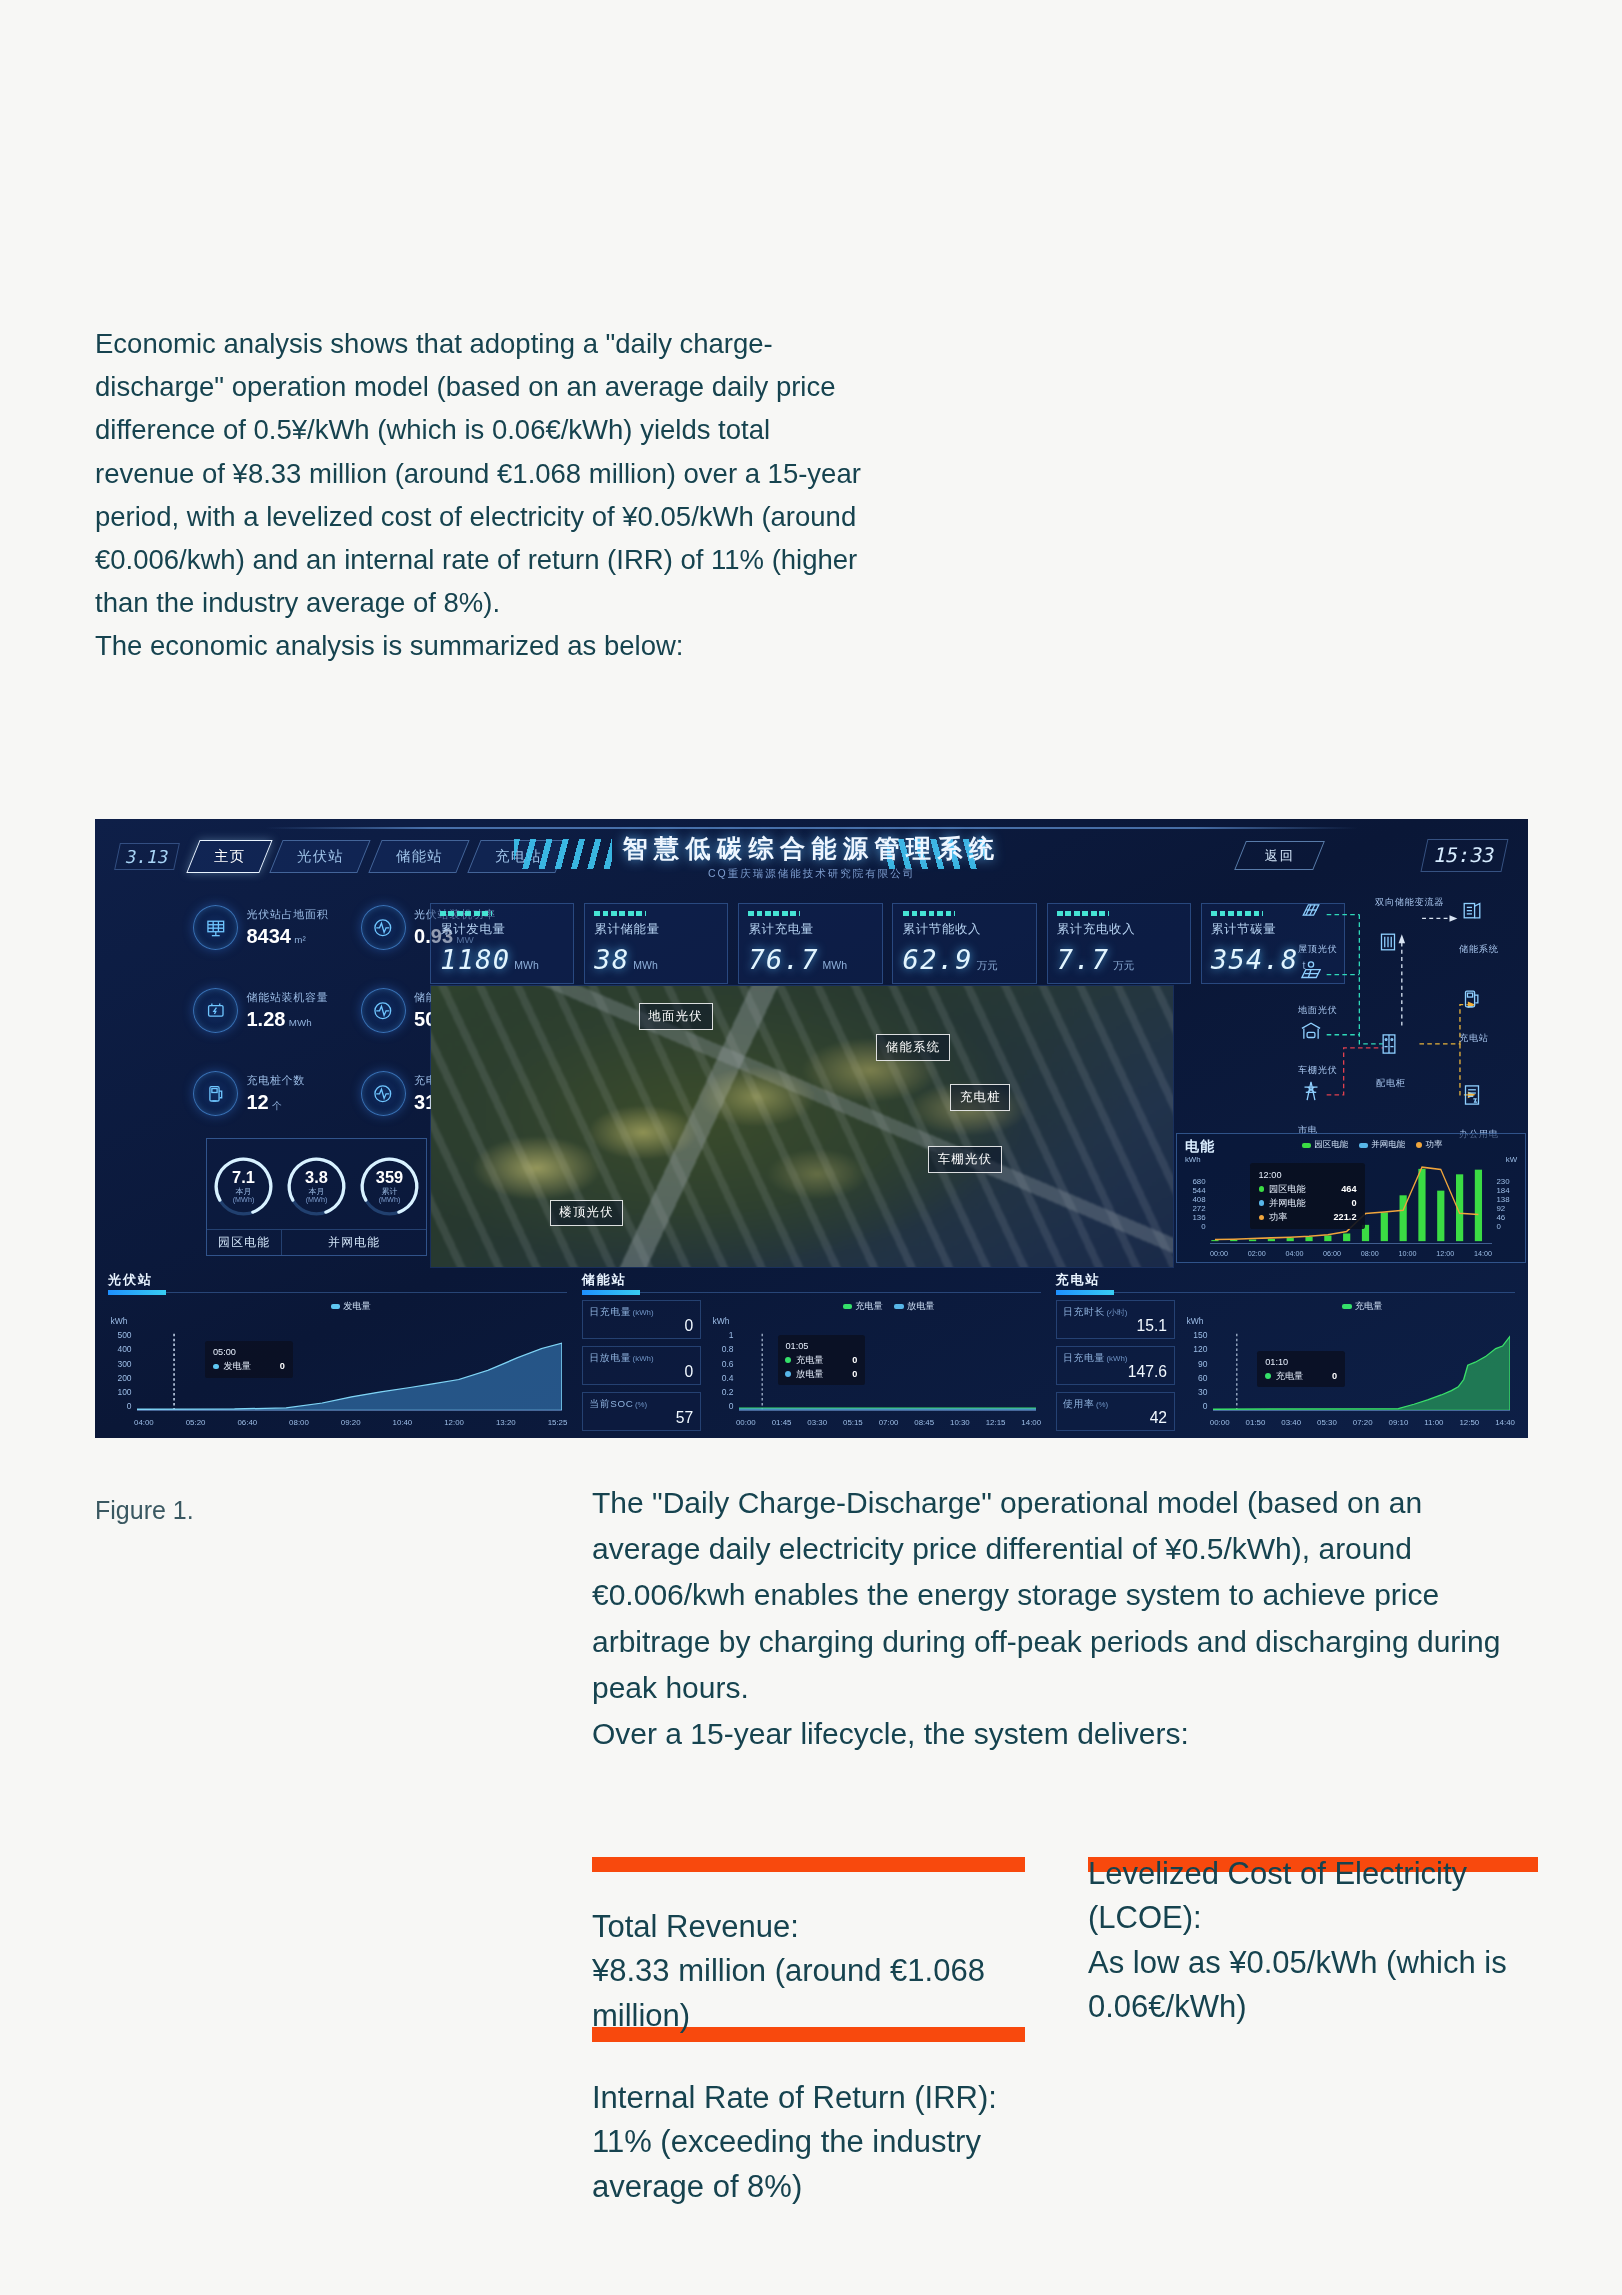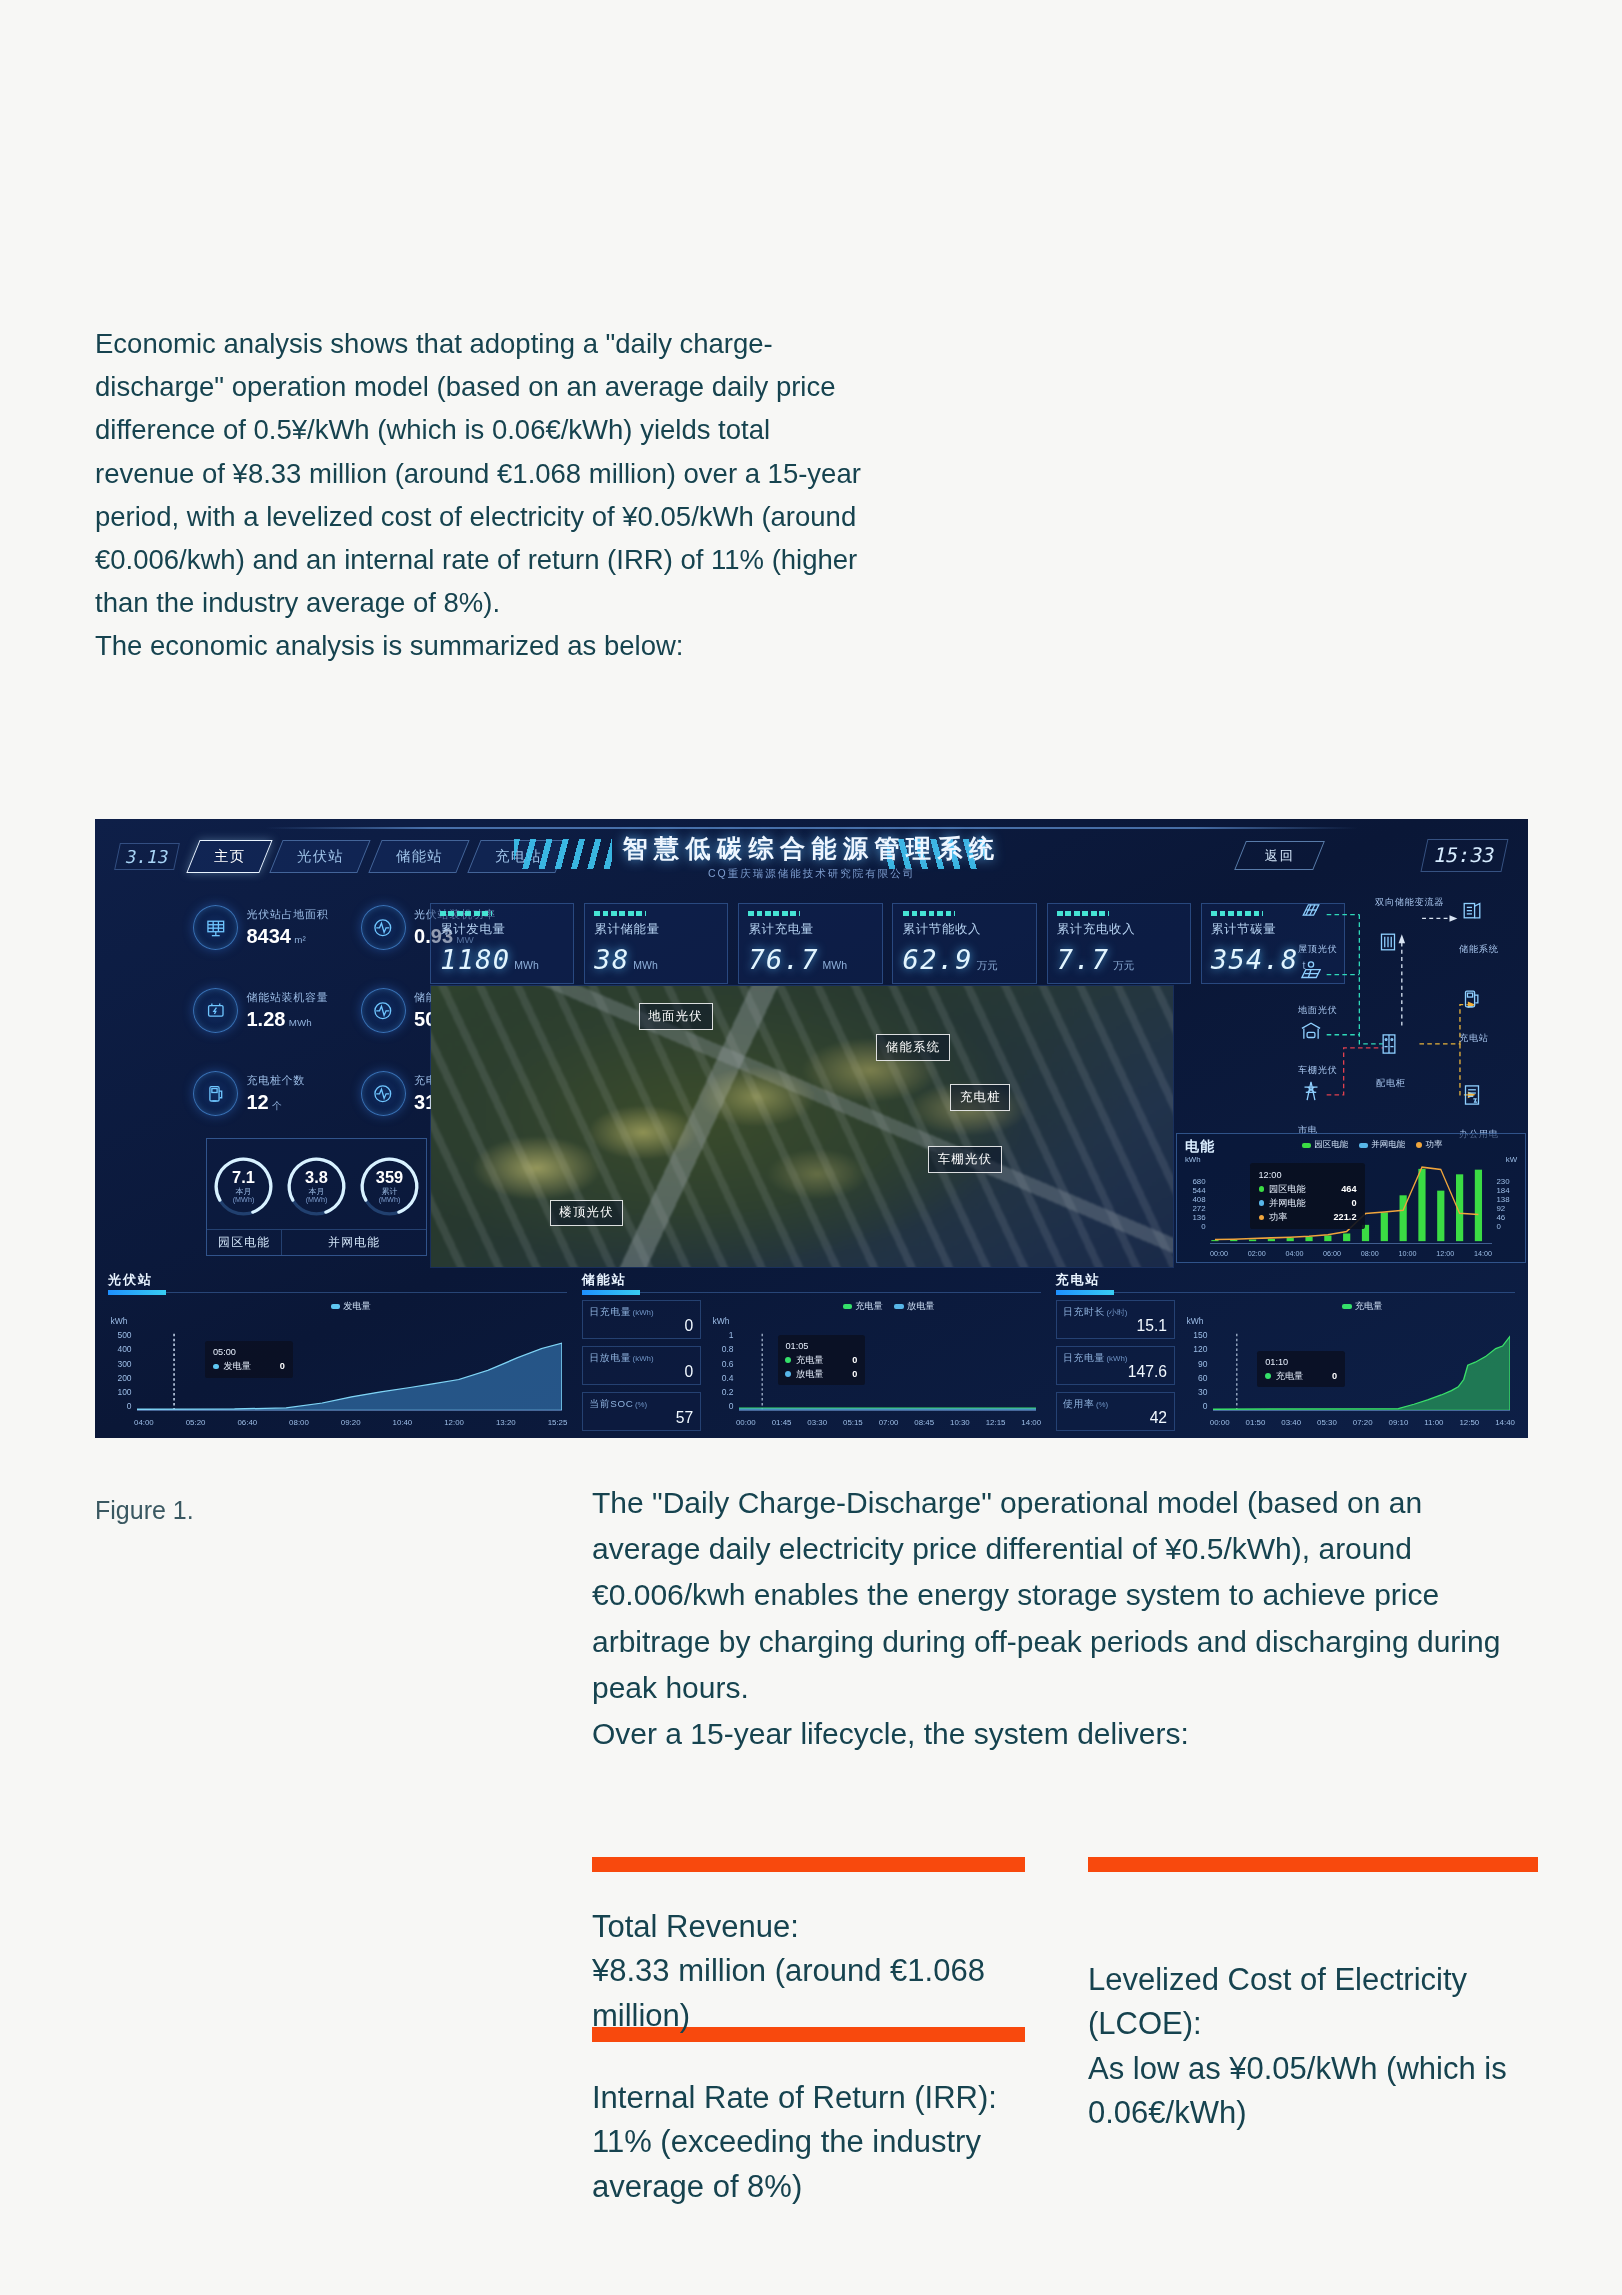--- a/index.html
+++ b/index.html
@@ -10,21 +10,21 @@
   .doc-title{position:absolute;left:95px;top:98px;margin:0;font-size:73px;line-height:1.24;font-weight:700;color:#0f3b47;letter-spacing:-1.3px;white-space:pre-line}
   .intro-wrap{position:absolute;left:95px;top:322px;width:769px;font-size:27.5px;line-height:1.57;color:#16434f}
   .figure-caption{position:absolute;left:95px;top:1496px;font-size:25px;color:#3a5861}
   .figure-note-wrap{position:absolute;left:592px;top:1480px;width:946px;font-size:30px;line-height:1.54;color:#16434f}
   .rule{position:absolute;height:15px}
   .rule-1{left:592px;top:1857px;width:433px}
   .rule-2{left:1088px;top:1857px;width:450px}
   .rule-3{left:592px;top:2027px;width:433px}
   .stat{position:absolute;font-size:31px;line-height:1.43;color:#16434f;white-space:pre-line}
   .stat-1{left:592px;top:1905px;width:435px}
-  .stat-2{left:1088px;top:1958px;width:458px}
+  .stat-2{left:1088px;top:1852px;width:458px}
   .stat-3{left:592px;top:2076px;width:445px}
 
   
   .dashboard{position:absolute;left:95px;top:819px;width:1433px;height:619px;background:linear-gradient(155deg,#0e1f48 0%,#0a1737 48%,#0d1f46 100%);overflow:hidden;color:#cfe2fa}
   .dash-header{position:absolute;left:0;top:0;right:0;height:75px}
   .dash-header::before{content:"";position:absolute;left:170px;right:170px;top:7.9px;height:2px;background:linear-gradient(90deg,transparent,rgba(120,180,255,.55) 15%,rgba(120,180,255,.55) 85%,transparent)}
   .hdr-date{position:absolute;left:22px;top:23.6px;font-family:"DejaVu Sans Mono",monospace;font-size:17.7px;color:#a9d6f7;border:0.7px solid rgba(120,170,240,.35);padding:2.6px 7.9px;transform:skewX(-12deg)}
   .tabs{position:absolute;left:98px;top:21px;display:flex;gap:10.5px}
   .tab{transform:skewX(-22deg);border:0.7px solid rgba(130,180,240,.45);background:rgba(28,58,126,.25);padding:5.9px 19.6px;font-size:14.4px;color:#9fc4ea;cursor:pointer}
   .tab>span{display:inline-block;transform:skewX(22deg);letter-spacing:1.3px}

